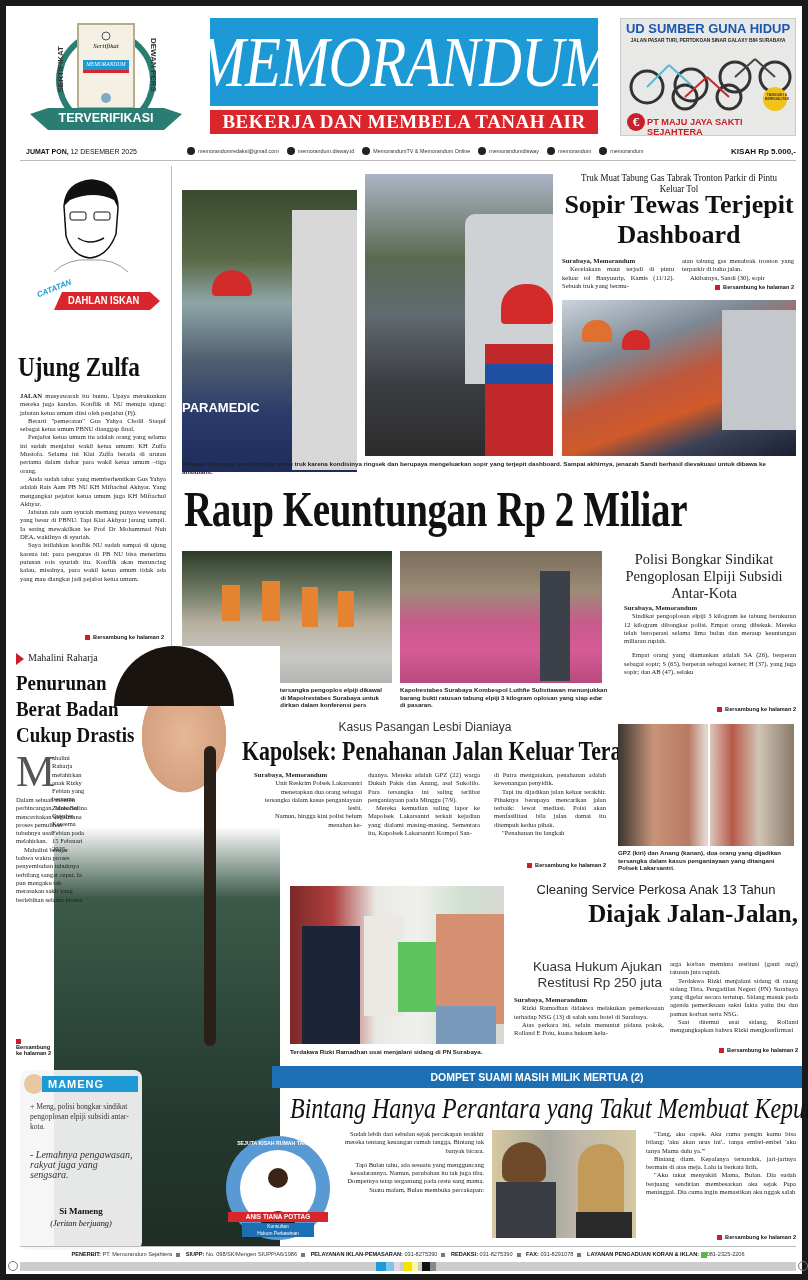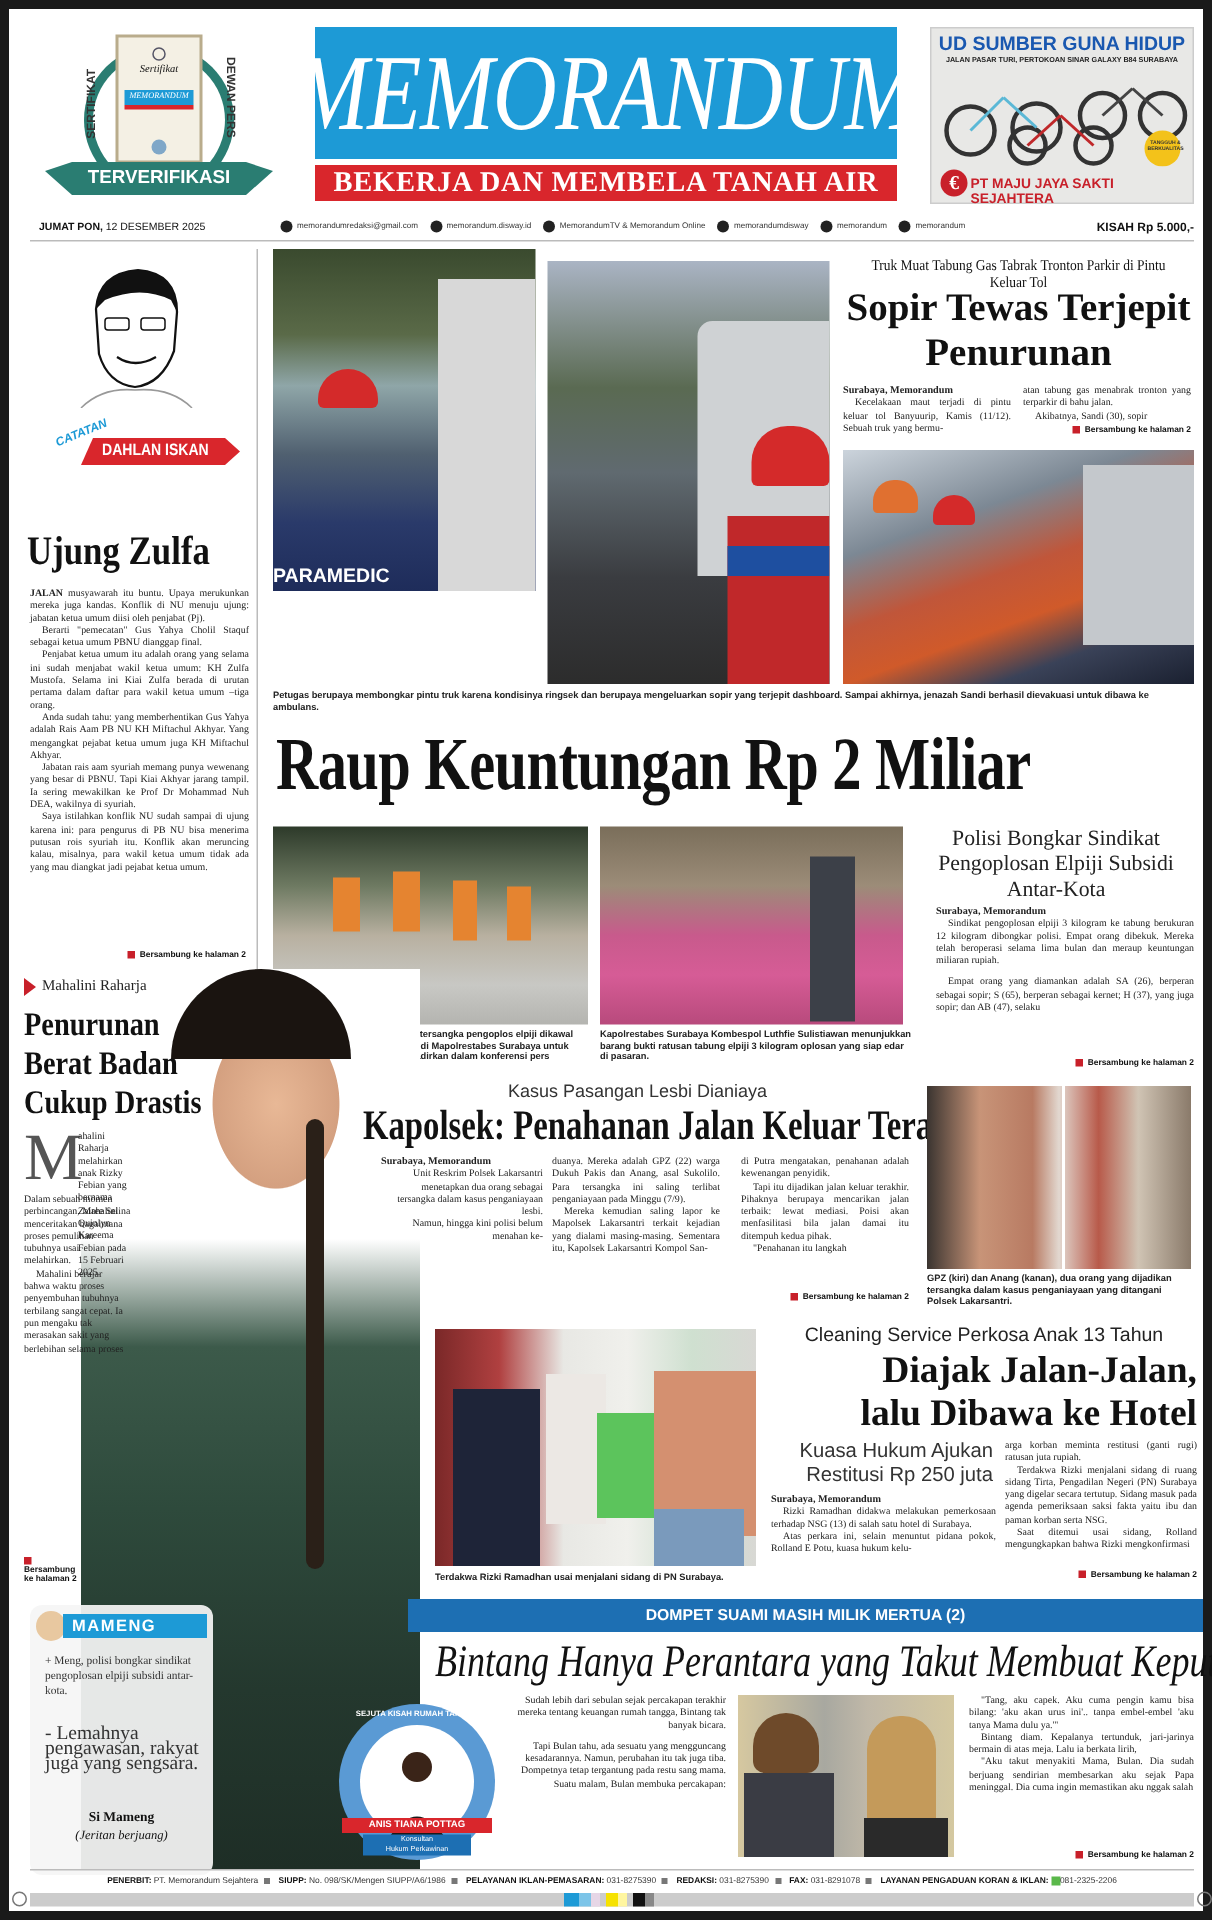--- a/index.html
+++ b/index.html
@@ -145,35 +145,35 @@
       <p>Berarti "pemecatan" Gus Yahya Cholil Staquf sebagai ketua umum PBNU dianggap final.</p>
       <p>Penjabat ketua umum itu adalah orang yang selama ini sudah menjabat wakil ketua umum: KH Zulfa Mustofa. Selama ini Kiai Zulfa berada di urutan pertama dalam daftar para wakil ketua umum –tiga orang.</p>
       <p>Anda sudah tahu: yang memberhentikan Gus Yahya adalah Rais Aam PB NU KH Miftachul Akhyar. Yang mengangkat pejabat ketua umum juga KH Miftachul Akhyar.</p>
       <p>Jabatan rais aam syuriah memang punya wewenang yang besar di PBNU. Tapi Kiai Akhyar jarang tampil. Ia sering mewakilkan ke Prof Dr Mohammad Nuh DEA, wakilnya di syuriah.</p>
       <p>Saya istilahkan konflik NU sudah sampai di ujung karena ini: para pengurus di PB NU bisa menerima putusan rois syuriah itu. Konflik akan meruncing kalau, misalnya, para wakil ketua umum tidak ada yang mau diangkat jadi pejabat ketua umum.</p>
     </div>
     <div class="abs cont" style="left:0;top:468px;width:144px">Bersambung ke halaman 2</div>
   </div>
   <div class="rule" style="left:165px;top:160px;width:1px;height:480px"></div>
 
-  <div class="photo" style="left:176px;top:160px;width:175px;height:228px;background:linear-gradient(180deg,#3a4a2e 0%,#5a6a48 25%,#8fa6a8 40%,#506070 60%,#2a3a6a 80%,#1e2c5a 100%)">
+  <div class="photo" style="left:176px;top:184px;width:175px;height:282px;background:linear-gradient(180deg,#3a4a2e 0%,#5a6a48 25%,#8fa6a8 40%,#506070 60%,#2a3a6a 80%,#1e2c5a 100%)">
     <div class="abs" style="left:30px;top:80px;width:40px;height:26px;border-radius:20px 20px 4px 4px;background:#d42a2a"></div>
     <div class="abs" style="left:110px;top:20px;width:65px;height:260px;background:#d8d8d8"></div>
     <div class="abs sans" style="left:0;top:210px;font-weight:bold;font-size:13px;color:#fff">PARAMEDIC</div>
   </div>
   <div class="photo" style="left:359px;top:168px;width:188px;height:282px;background:linear-gradient(180deg,#aab4c4 0%,#5a6a52 30%,#606a70 50%,#3a3c40 75%,#2c2c2c 100%)">
     <div class="abs" style="left:100px;top:40px;width:88px;height:170px;background:#cfd2d4;border-radius:10px 0 0 0"></div>
     <div class="abs" style="left:136px;top:110px;width:52px;height:40px;border-radius:24px 24px 4px 4px;background:#d42a2a"></div>
     <div class="abs" style="left:120px;top:170px;width:68px;height:112px;background:#c0282a"></div>
     <div class="abs" style="left:120px;top:190px;width:68px;height:20px;background:#1e4fa0"></div>
   </div>
   <div class="abs" style="left:556px;top:166px;width:234px;text-align:center;font-size:10px;transform:scaleX(.9);transform-origin:center">Truk Muat Tabung Gas Tabrak Tronton Parkir di Pintu Keluar Tol</div>
   <div class="abs" style="left:556px;top:184px;width:234px;text-align:center;font-size:26px;font-weight:bold;line-height:30px">
     <div>Sopir Tewas Terjepit</div>
-    <div>Penurunan</div>
+    <div>Dashboard</div>
   </div>
   <div class="abs body-text" style="left:556px;top:251px;width:112px">
     <div class="dateline">Surabaya, Memorandum</div>
     <p>Kecelakaan maut terjadi di pintu keluar tol Banyuurip, Kamis (11/12). Sebuah truk yang bermu-</p>
   </div>
   <div class="abs body-text" style="left:676px;top:251px;width:112px">
     <div>atan tabung gas menabrak tronton yang terparkir di bahu jalan.</div>
     <p>Akibatnya, Sandi (30), sopir</p>
   </div>
   <div class="abs cont" style="left:676px;top:278px;width:112px">Bersambung ke halaman 2</div>
@@ -246,40 +246,39 @@
     <div class="abs" style="left:12px;top:40px;width:58px;height:118px;background:#1e2438"></div>
     <div class="abs" style="left:74px;top:30px;width:40px;height:100px;background:#ece8e4"></div>
     <div class="abs" style="left:108px;top:56px;width:38px;height:70px;background:#5cc45c"></div>
     <div class="abs" style="left:146px;top:28px;width:68px;height:110px;background:#d49070"></div>
     <div class="abs" style="left:146px;top:120px;width:60px;height:38px;background:#7a9abc"></div>
   </div>
   <div class="abs caption" style="left:284px;top:1042px;width:214px">Terdakwa Rizki Ramadhan usai menjalani sidang di PN Surabaya.</div>
   <div class="abs sans" style="left:508px;top:876px;width:284px;text-align:center;font-size:13px;color:#222">Cleaning Service Perkosa Anak 13 Tahun</div>
   <div class="abs" style="left:508px;top:893px;width:284px;text-align:right;font-size:25px;font-weight:bold;line-height:29px;color:#111">
     <div>Diajak Jalan-Jalan,</div>
-    <div>lalu Dibawa ke Hotel</div>
   </div>
   <div class="abs sans" style="left:508px;top:953px;width:148px;text-align:right;font-size:13.5px;line-height:16px;color:#333">Kuasa Hukum Ajukan Restitusi Rp 250 juta</div>
   <div class="abs body-text" style="left:508px;top:990px;width:150px">
     <div class="dateline">Surabaya, Memorandum</div>
     <p>Rizki Ramadhan didakwa melakukan pemerkosaan terhadap NSG (13) di salah satu hotel di Surabaya.</p>
     <p>Atas perkara ini, selain menuntut pidana pokok, Rolland E Potu, kuasa hukum kelu-</p>
   </div>
   <div class="abs body-text" style="left:664px;top:954px;width:128px">
     <div>arga korban meminta restitusi (ganti rugi) ratusan juta rupiah.</div>
     <p>Terdakwa Rizki menjalani sidang di ruang sidang Tirta, Pengadilan Negeri (PN) Surabaya yang digelar secara tertutup. Sidang masuk pada agenda pemeriksaan saksi fakta yaitu ibu dan paman korban serta NSG.</p>
     <p>Saat ditemui usai sidang, Rolland mengungkapkan bahwa Rizki mengkonfirmasi</p>
   </div>
   <div class="abs cont" style="left:664px;top:1041px;width:128px">Bersambung ke halaman 2</div>
 
   <div class="abs mameng">
     <div class="abs" style="left:4px;top:4px;width:20px;height:20px;border-radius:50%;background:#e8c8a0"></div>
     <div class="abs sans" style="left:22px;top:6px;width:96px;height:16px;background:#1d9ad6;color:#fff;font-weight:bold;font-size:11px;line-height:16px;padding-left:6px;letter-spacing:1px">MAMENG</div>
     <div class="abs" style="left:10px;top:32px;width:104px;font-size:7.6px;line-height:10px;color:#333">+ <span>Meng, polisi bongkar sindikat pengoplosan elpiji subsidi antar-kota.</span></div>
-    <div class="abs" style="left:10px;top:80px;width:104px;font-size:13px;line-height:10px;color:#333;">- <span>Lemahnya pengawasan, rakyat juga yang sengsara.</span></div>
+    <div class="abs" style="left:10px;top:80px;width:104px;font-size:10px;line-height:10px;color:#333;font-style:italic">- <span>Lemahnya pengawasan, rakyat juga yang sengsara.</span></div>
     <div class="abs" style="left:0;top:136px;width:122px;text-align:center;font-size:9px;font-weight:bold">Si Mameng</div>
     <div class="abs" style="left:0;top:149px;width:122px;text-align:center;font-size:8.4px;font-style:italic">(Jeritan berjuang)</div>
   </div>
 
   <div class="abs blue-band">DOMPET SUAMI MASIH MILIK MERTUA (2)</div>
   <div class="abs" style="left:284px;top:1084px;width:620px;font-size:30px;font-style:italic;line-height:36px;white-space:nowrap;transform:scaleX(.8);transform-origin:left;color:#111">Bintang Hanya Perantara yang Takut Membuat Keputusan</div>
   <div class="abs" style="left:218px;top:1128px;width:108px;height:108px">
     <svg width="108" height="108" viewBox="0 0 108 108">
         <circle cx="54" cy="54" r="52" fill="#5a9ad4"></circle>
         <circle cx="54" cy="54" r="38" fill="#fff"></circle>

